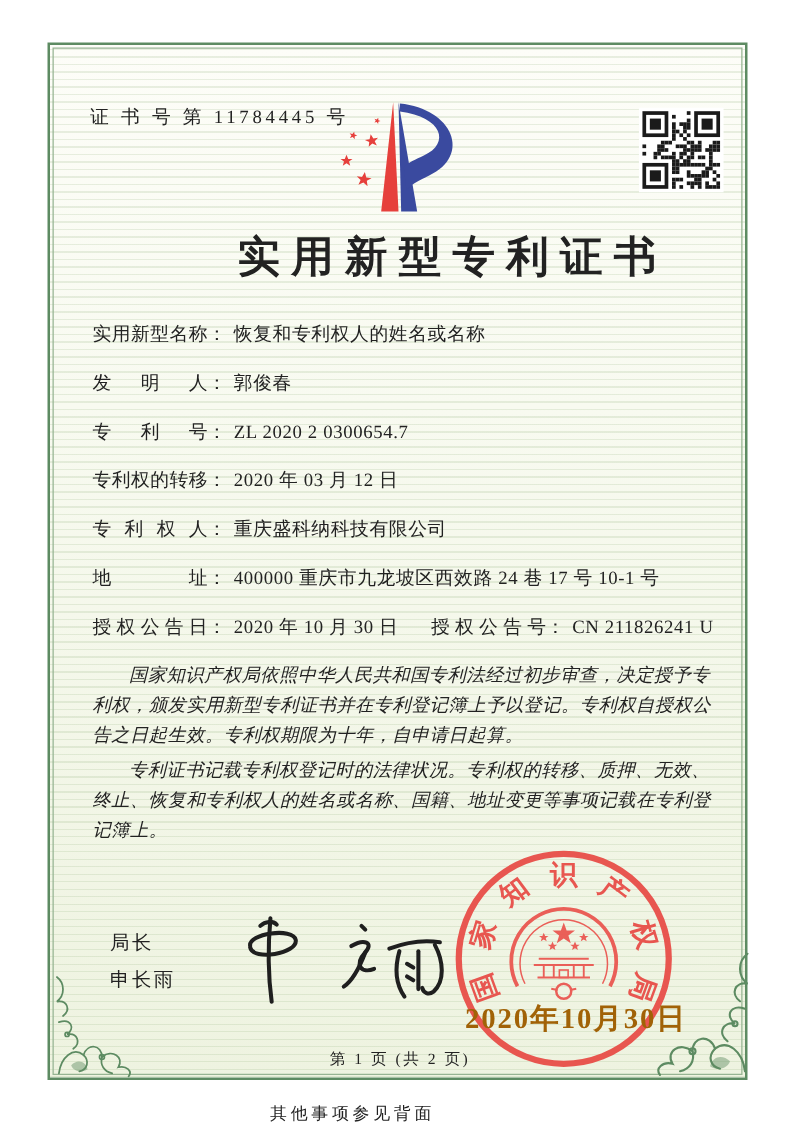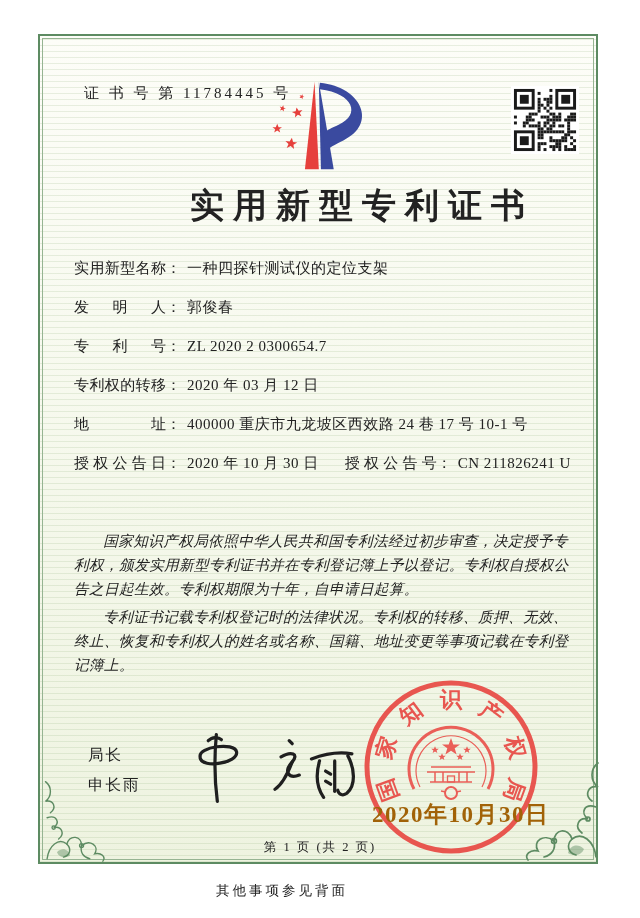--- a/index.html
+++ b/index.html
@@ -14,21 +14,21 @@
     position:absolute;left:38px;top:34px;width:560px;height:830px;
     border:2px solid #5d8b62;box-sizing:border-box;
     background:
       repeating-linear-gradient(0deg, rgba(146,178,126,0.20) 0 1px, rgba(0,0,0,0) 1px 6px),
       linear-gradient(180deg,#fdfdf8 0%,#f8faf0 35%,#eef3e0 100%);
   }
   .frame-inner{
     position:absolute;inset:2px;border:1px solid #96b492;pointer-events:none;
   }
   .abs{position:absolute;}
-  .cert-no{left:72px;top:84px;font-size:15px;letter-spacing:3px;margin-left:12px;}
+  .cert-no{left:72px;top:84px;font-size:15px;letter-spacing:3px;}
   .logo{left:258px;top:74px;width:128px;height:104px;}
   .logo svg{width:100%;height:100%;}
   .qr{left:511px;top:86px;width:68px;height:68px;}
   .qr svg{width:100%;height:100%;}
   .title{left:38px;top:183px;width:560px;text-align:center;
     font-size:34px;font-weight:bold;letter-spacing:9px;padding-left:44px;}
   .fields{left:74px;top:257px;width:500px;}
   .frow{margin-bottom:17px;font-size:15px;line-height:22px;white-space:nowrap;}
   .flabel{display:inline-block;width:92px;text-align:justify;text-align-last:justify;vertical-align:top;}
   .fcolon{display:inline-block;margin-right:6px;}
@@ -216,30 +216,33 @@
           <rect x="3" y="45" width="15" height="15" fill="#ffffff"></rect>
           <rect x="6" y="48" width="9" height="9" fill="#1a1a1a"></rect>
         </g>
     </svg>
   </div>
 
   <div class="abs title">实用新型专利证书</div>
 
   <div class="abs fields">
     <div class="frow">
-      <span class="flabel">实用新型名称</span><span class="fcolon">：</span><span class="fvalue">一种四探针测试仪的定位支架</span>
+      <span class="flabel">实用新型名称</span><span class="fcolon">：</span><span class="fvalue">恢复和专利权人的姓名或名称</span>
     </div>
     <div class="frow">
       <span class="flabel">发明人</span><span class="fcolon">：</span><span class="fvalue">郭俊春</span>
     </div>
     <div class="frow">
       <span class="flabel">专利号</span><span class="fcolon">：</span><span class="fvalue">ZL 2020 2 0300654.7</span>
     </div>
     <div class="frow">
       <span class="flabel">专利权的转移</span><span class="fcolon">：</span><span class="fvalue">2020 年 03 月 12 日</span>
+    </div>
+    <div class="frow">
+      <span class="flabel">专利权人</span><span class="fcolon">：</span><span class="fvalue">重庆盛科纳科技有限公司</span>
     </div>
     <div class="frow">
       <span class="flabel">地址</span><span class="fcolon">：</span><span class="fvalue">400000 重庆市九龙坡区西效路 24 巷 17 号 10-1 号</span>
     </div>
     <div class="frow">
       <span class="flabel">授权公告日</span><span class="fcolon">：</span><span class="fvalue">2020 年 10 月 30 日</span><span class="grant-pub"><span class="flabel">授权公告号</span><span class="fcolon">：</span><span class="fvalue">CN 211826241 U</span></span>
     </div>
   </div>
 
   <div class="abs paras">

